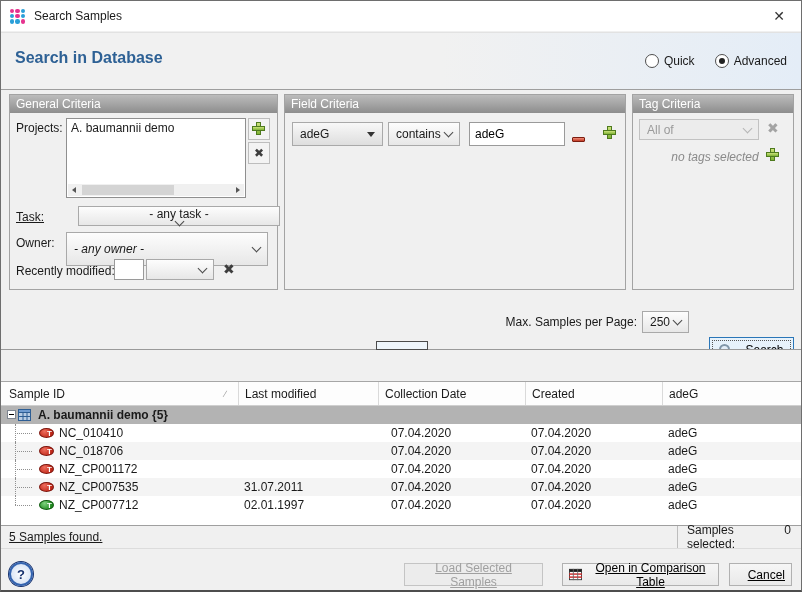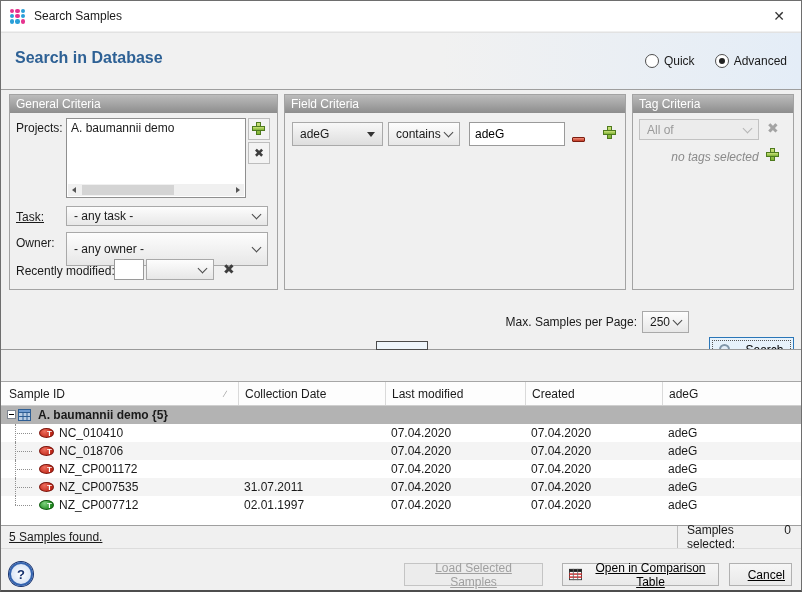--- a/index.html
+++ b/index.html
@@ -160,27 +160,27 @@
       </div>
     </div>
     <div class="sq-btn" style="left:238px;top:23px;">
         <span class="plus-ic"></span>
       </div>
     <div class="sq-btn" style="left:238px;top:47px;">
         <i class="x-glyph">✖</i>
       </div>
 
     <span class="lbl" style="left:6px;top:115px;text-decoration:underline;">Task:</span>
-    <div class="combo" style="left:56px;top:111px;width:202px;height:20px;">
+    <div class="combo" style="left:68px;top:111px;width:202px;height:20px;flex-direction:column;">
       <span class="txt">- any task -</span>
         <span class="chev"></span>
     </div>
 
     <span class="lbl" style="left:6px;top:141px;">Owner:</span>
-    <div class="combo" style="left:56px;top:137px;width:202px;height:34px;">
+    <div class="combo" style="left:56px;top:137px;width:202px;height:34px;font-style:italic;">
       <span class="txt">- any owner -</span>
         <span class="chev"></span>
     </div>
 
     <span class="lbl" style="left:6px;top:169px;">Recently modified:</span>
     <input class="tinput" style="left: 104px; top: 164px; width: 30px; height: 21px;" value="">
     <div class="combo" style="left:136px;top:164px;width:68px;height:21px;">
       <span class="txt"></span>
         <span class="chev"></span>
     </div>
@@ -244,25 +244,25 @@
     
     
   </div>
 
   <div class="table">
     <div class="thead">
       <div class="th c0">
           <span>Sample ID</span>
           <span class="sort-mark">∕</span>
         </div>
+      <div class="th c2">
+          <span>Last modified</span>
+        </div>
       <div class="th c1">
           <span>Collection Date</span>
-        </div>
-      <div class="th c2">
-          <span>Last modified</span>
         </div>
       <div class="th c3">
           <span>Created</span>
         </div>
       <div class="th c4">
           <span>adeG</span>
         </div>
     </div>
 
     <div class="grouprow">

